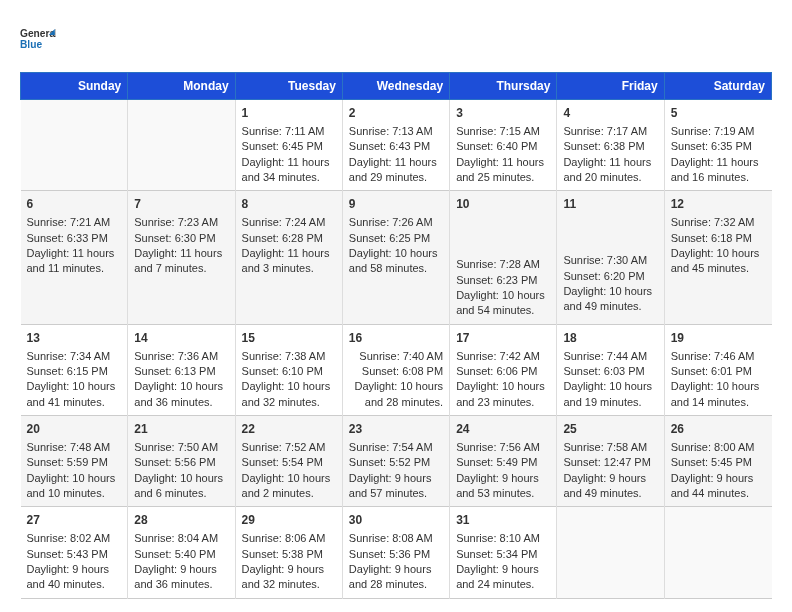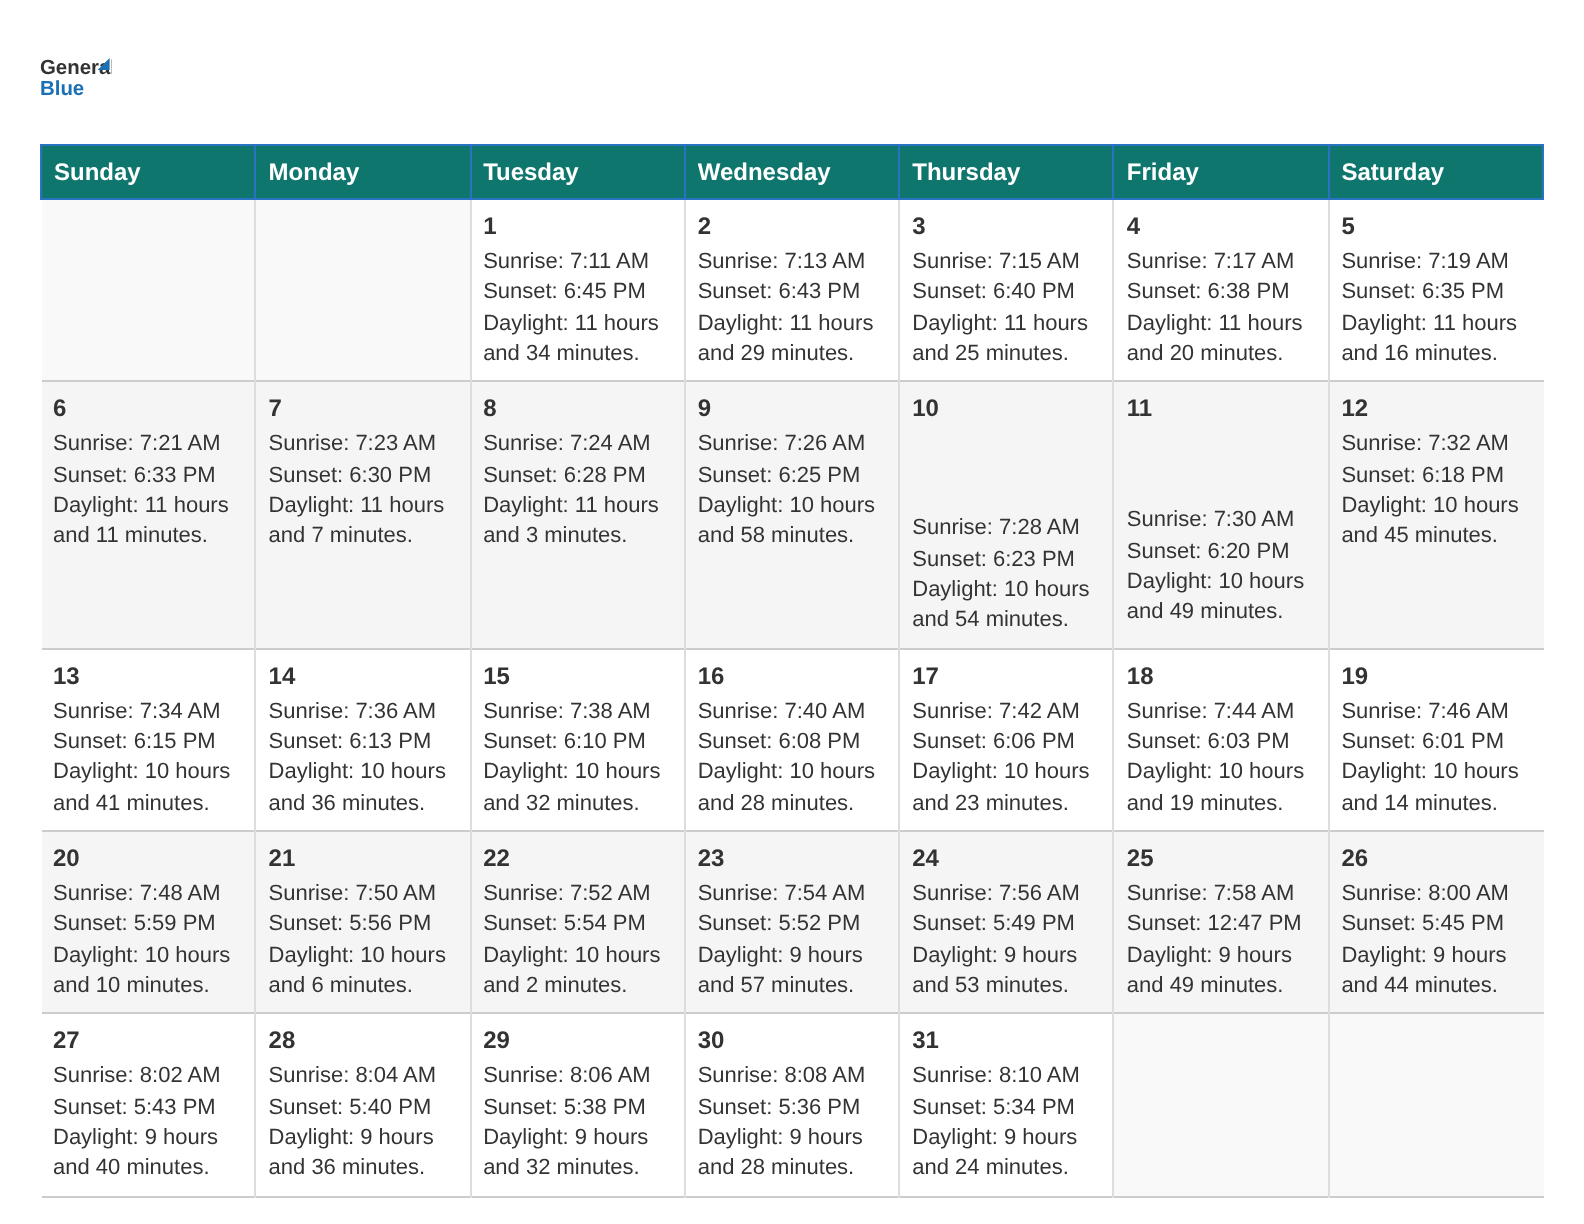--- a/index.html
+++ b/index.html
@@ -32,23 +32,23 @@
     .subtitle {
       font-size: 16px;
       color: #555;
     }
     table {
       width: 100%;
       border-collapse: collapse;
       font-size: 11px;
     }
     thead tr th {
-      background-color: #0f766e;
+      background-color: #1d4ed8;
       color: #fff;
-      text-align: left;
+      text-align: right;
       padding: 6px 6px;
       font-size: 12px;
       font-weight: bold;
       border: 1px solid #2a72c3;
     }
     tbody tr {
       border-bottom: 1px solid #ccc;
     }
     tbody tr:nth-child(even) {
       background-color: #f5f5f5;
@@ -207,21 +207,21 @@
 Daylight: 10 hours and 36 minutes.</div>
         </td>
         <td>
           <div class="day-number">15</div>
           <div class="day-info" style="white-space: pre-line;">Sunrise: 7:38 AM
 Sunset: 6:10 PM
 Daylight: 10 hours and 32 minutes.</div>
         </td>
         <td>
           <div class="day-number">16</div>
-          <div class="day-info" style="white-space: pre-line;">Sunrise: 7:40 AM
+          <div class="day-info" style="white-space: pre-line; text-align: right;">Sunrise: 7:40 AM
 Sunset: 6:08 PM
 Daylight: 10 hours and 28 minutes.</div>
         </td>
         <td>
           <div class="day-number">17</div>
           <div class="day-info" style="white-space: pre-line;">Sunrise: 7:42 AM
 Sunset: 6:06 PM
 Daylight: 10 hours and 23 minutes.</div>
         </td>
         <td>

